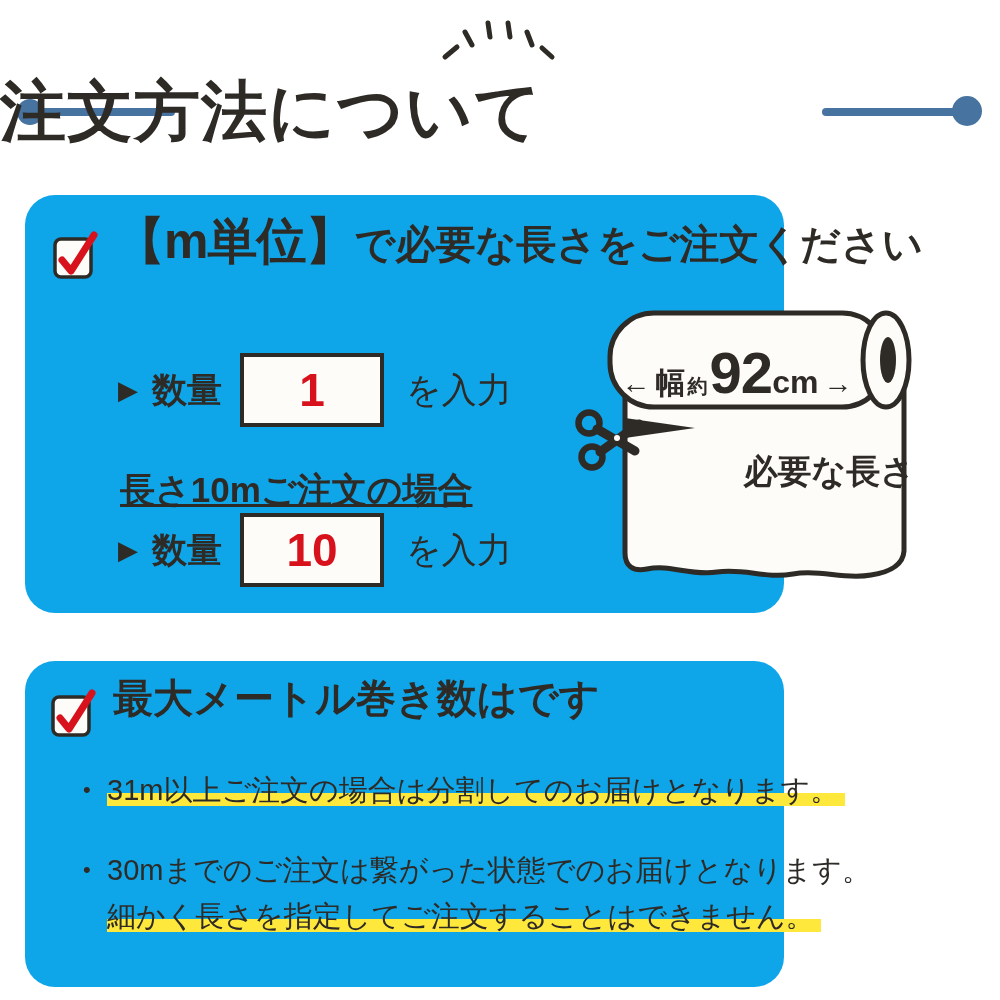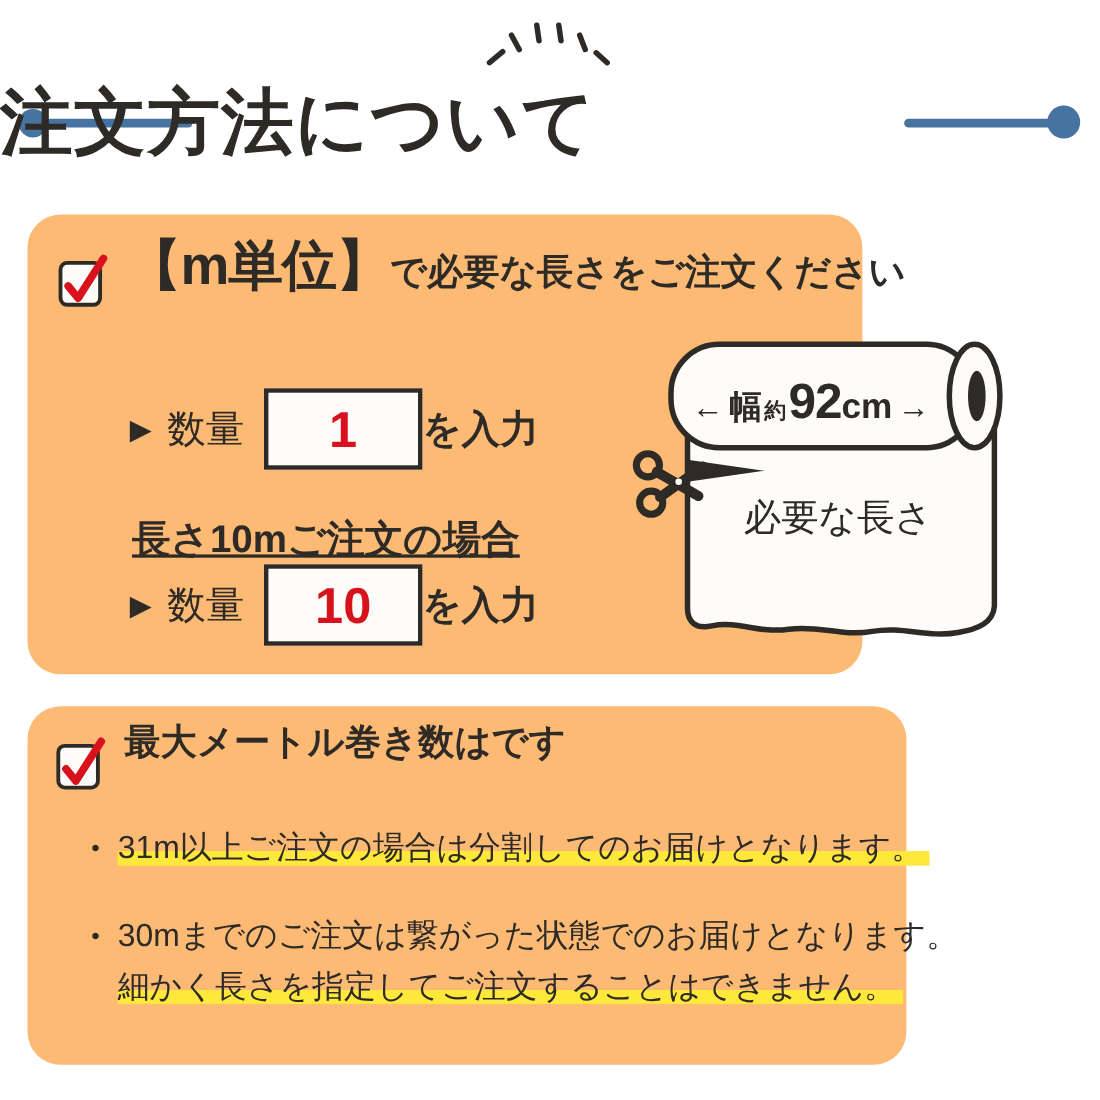--- a/index.html
+++ b/index.html
@@ -11,56 +11,56 @@
 
   
   .page-title{
     left:0;right:0;top:72px;text-align:left;
     font-size:66px;line-height:78px;font-weight:900;letter-spacing:1px;color:#2e2b27;
   }
   .deco-dot{background:#4673a0;border-radius:50%;}
   .deco-line{background:#4673a0;border-radius:4px;height:8px;}
 
   
-  .panel{background:#fdba74;border-radius:30px;left:25px;width:759px;}
+  .panel{background:#0ea5e9;border-radius:30px;left:25px;width:759px;}
   .panel1{top:195px;height:418px;}
-  .panel2{top:642px;height:326px;padding-left:40px;}
+  .panel2{top:661px;height:326px;}
 
   .heading-text{display:flex;align-items:baseline;white-space:nowrap;}
   .h-big{font-size:50px;line-height:64px;font-weight:900;letter-spacing:-1px;}
-  .h-small{font-size:33px;font-weight:900;}
+  .h-small{font-size:40px;font-weight:900;}
 
   .checkbox{overflow:visible;}
 
   
   .case-label{font-size:35px;font-weight:900;white-space:nowrap;}
   .qty-row{display:flex;align-items:center;white-space:nowrap;}
   .tri{font-size:26px;margin-right:14px;}
-  .qty-label{font-size:35px;font-weight:400;margin-right:18px;}
+  .qty-label{font-size:35px;font-weight:700;margin-right:18px;}
   .qty-box{
     width:136px;height:66px;background:#fdfcf8;border:4px solid #2e2b27;
     display:flex;align-items:center;justify-content:center;
   }
   .qty-val{font-size:46px;font-weight:900;color:#d8121c;}
-  .qty-suffix{font-size:35px;font-weight:700;}
+  .qty-suffix{font-size:35px;font-weight:400;margin-left:22px;}
 
   
   .illus{left:530px;top:100px;width:400px;height:312px;}
   .roll-label{
     position:absolute;left:55px;top:18px;width:254px;height:94px;
     display:flex;align-items:baseline;justify-content:center;
     padding-top:26px;box-sizing:border-box;white-space:nowrap;font-weight:900;
   }
   .rl-arrow{font-size:29px;font-weight:900;}
   .rl-width{font-size:30px;margin-left:5px;}
   .rl-approx{font-size:20px;margin:0 2px;}
-  .rl-value{font-size:45px;letter-spacing:-1px;}
+  .rl-value{font-size:58px;letter-spacing:-1px;}
   .rl-unit{font-size:32px;margin-right:5px;}
   .sheet-label{
-    position:absolute;left:67px;top:152px;width:280px;text-align:center;font-weight:400;
+    position:absolute;left:80px;top:152px;width:280px;text-align:right;font-weight:700;
   }
   .sheet-line1{font-size:34px;line-height:48px;}
   .sheet-line2{font-size:30px;line-height:48px;letter-spacing:-1px;}
 
   
   .notes{left:58px;top:106px;width:870px;list-style:none;margin:0;padding:0;}
   .notes li{display:flex;margin-bottom:34px;}
   .note-dot{width:24px;font-size:22px;line-height:46px;flex:none;}
   .note-text{font-size:29px;font-weight:400;line-height:46px;white-space:nowrap;}
   .hl{background:linear-gradient(transparent 58%, #ffe83c 58%, #ffe83c 100%, transparent 100%);padding-right:6px;}

